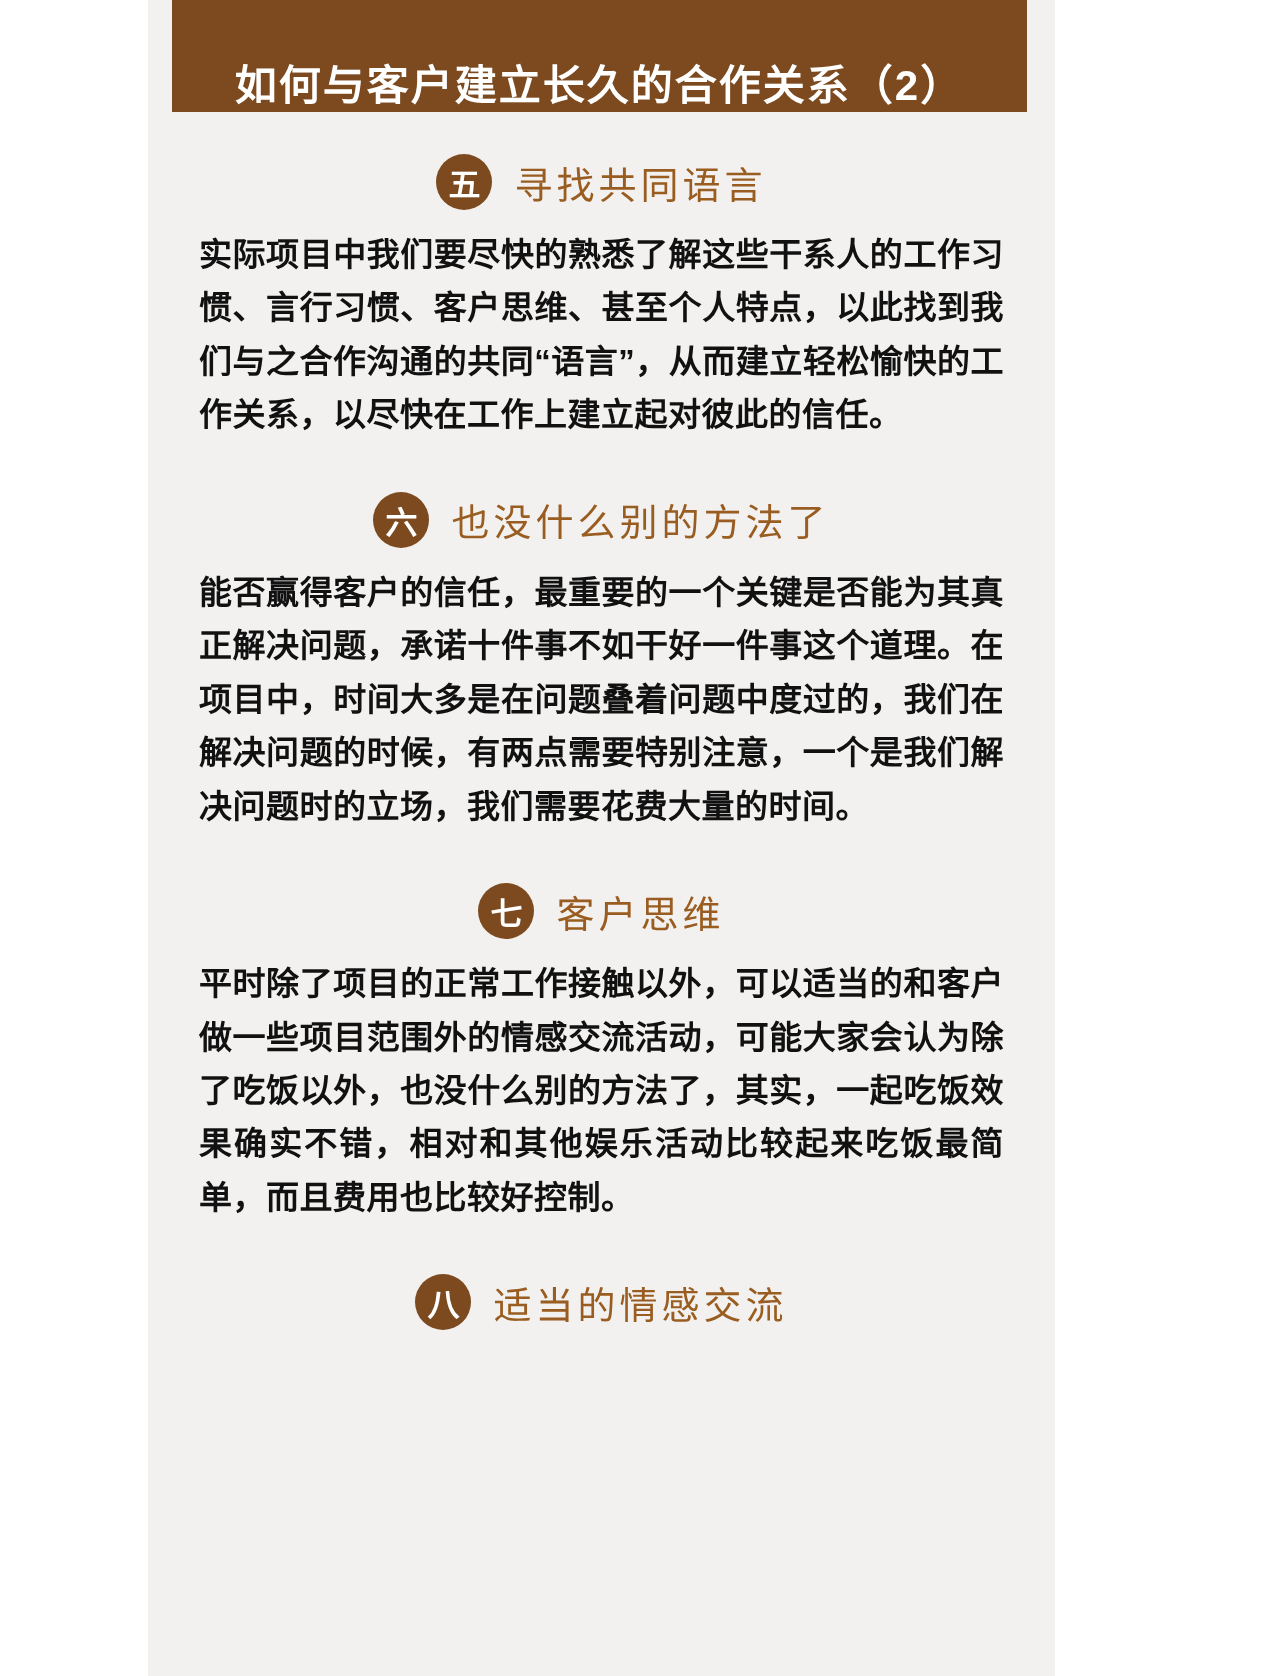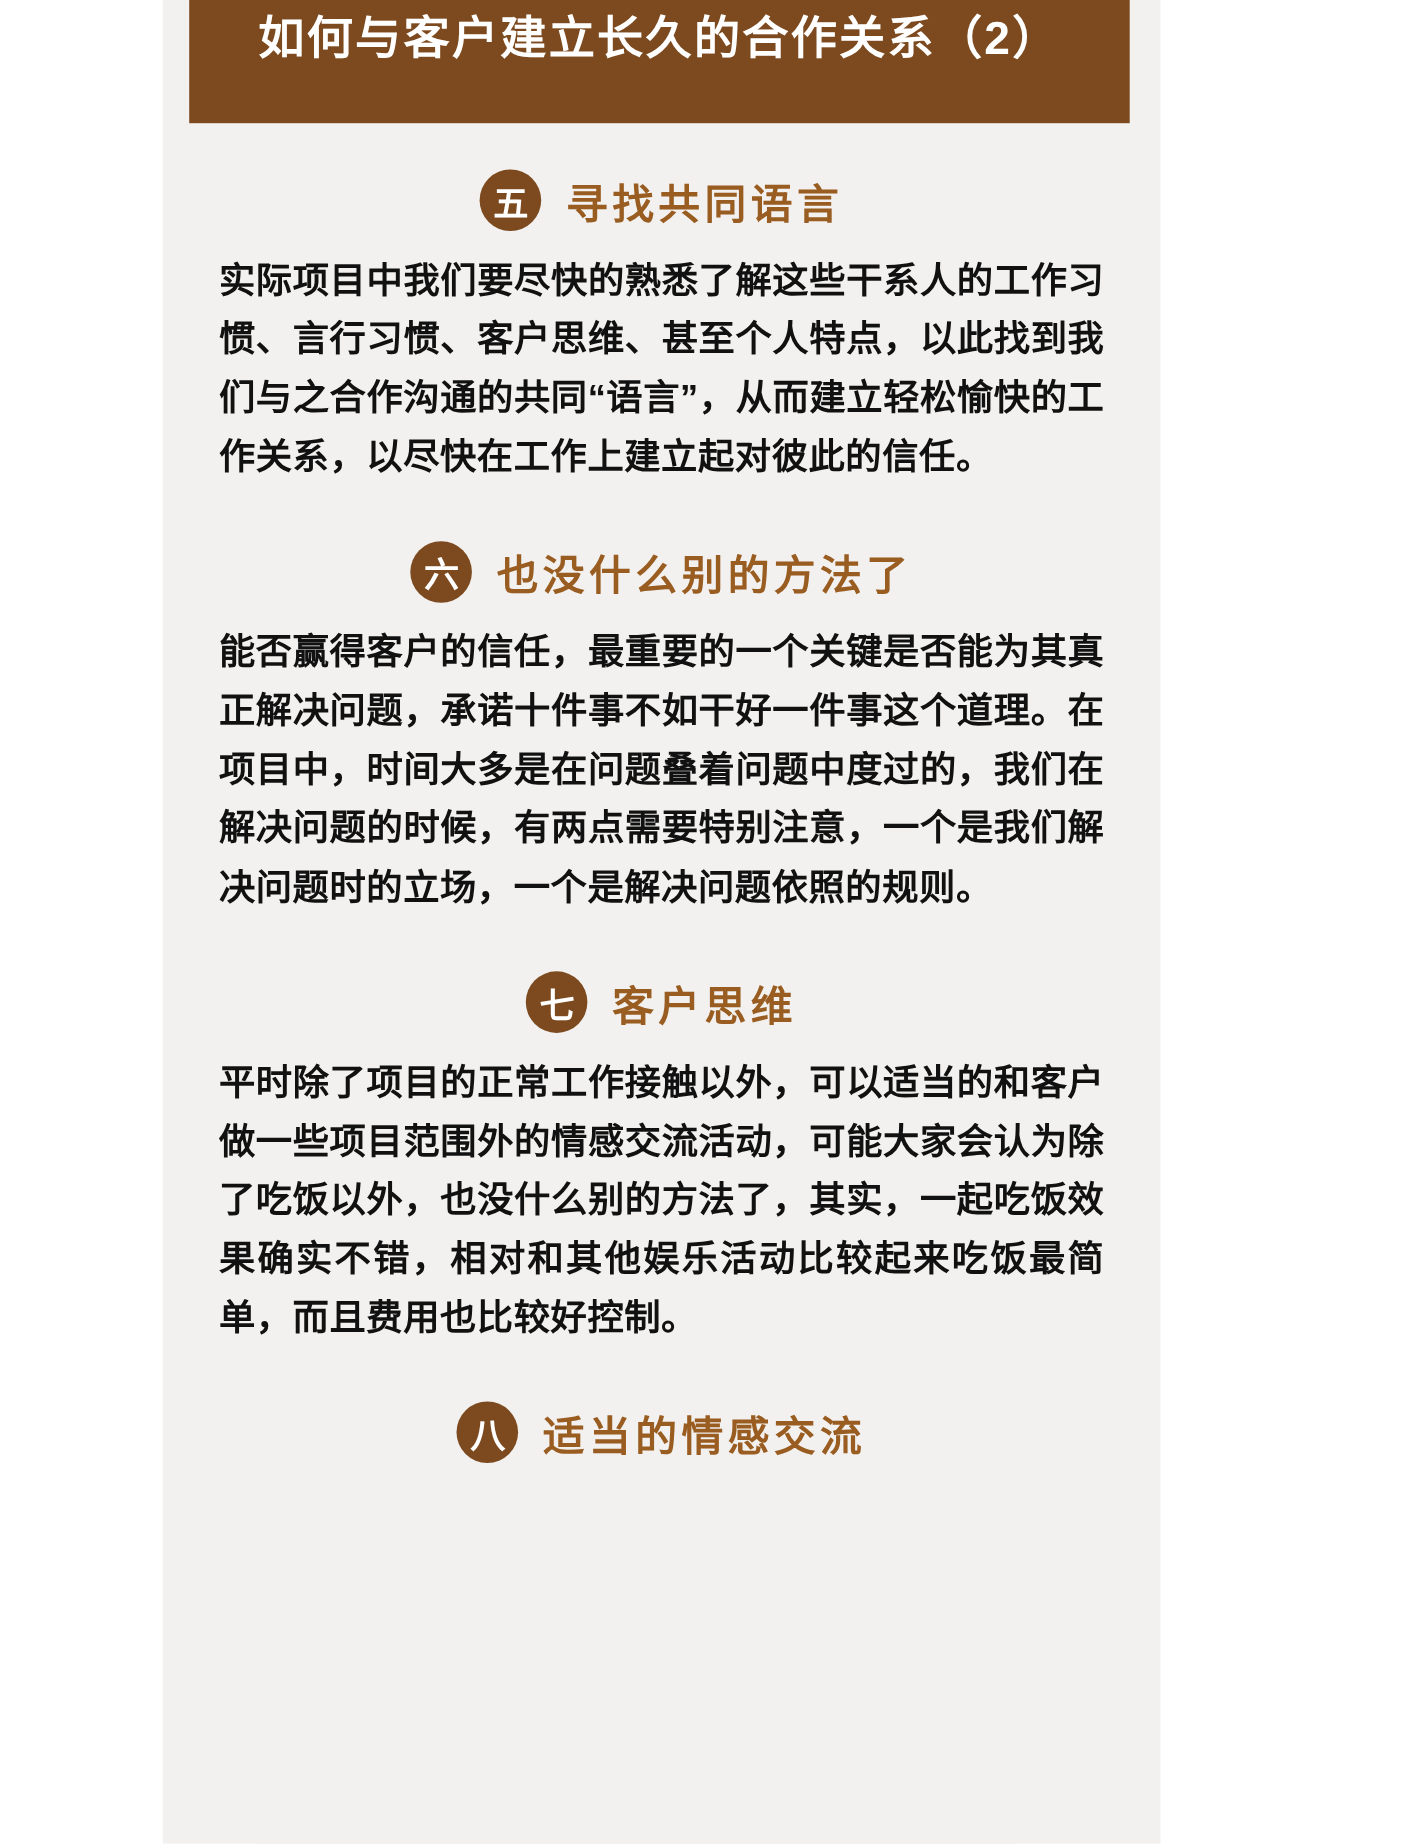--- a/index.html
+++ b/index.html
@@ -28,21 +28,21 @@
     background: #f2f1ef;
   }
   .title-bar {
     position: absolute;
     left: 172px;
     top: 0;
     width: 855px;
     height: 112px;
     background: #7c4a1e;
     display: flex;
-    align-items: flex-start;
+    align-items: flex-end;
     justify-content: center;
   }
   .title-bar .title-text {
     color: #ffffff;
     font-size: 42px;
     font-weight: bold;
     letter-spacing: 2px;
     white-space: nowrap;
   }
   .content {
@@ -70,21 +70,21 @@
     font-size: 32px;
     font-weight: bold;
     display: flex;
     align-items: center;
     justify-content: center;
     flex: 0 0 auto;
   }
   .section-title {
     color: #9a5d21;
     font-size: 38px;
-    font-weight: bold;
+    font-weight: normal;
     letter-spacing: 4px;
     white-space: nowrap;
   }
   .body-text {
     margin: 0 51px;
     font-size: 33px;
     font-weight: bold;
     line-height: 1.62;
     color: #111111;
     text-align: justify;
@@ -113,21 +113,21 @@
         <span class="section-title">寻找共同语言</span>
       </div>
       <p class="body-text">实际项目中我们要尽快的熟悉了解这些干系人的工作习惯、言行习惯、客户思维、甚至个人特点，以此找到我们与之合作沟通的共同“语言”，从而建立轻松愉快的工作关系，以尽快在工作上建立起对彼此的信任。</p>
     </div>
 
     <div class="section s2">
       <div class="section-head">
         <span class="num-badge">六</span>
         <span class="section-title">也没什么别的方法了</span>
       </div>
-      <p class="body-text">能否赢得客户的信任，最重要的一个关键是否能为其真正解决问题，承诺十件事不如干好一件事这个道理。在项目中，时间大多是在问题叠着问题中度过的，我们在解决问题的时候，有两点需要特别注意，一个是我们解决问题时的立场，一个是解决问题依照的规则。</p>
+      <p class="body-text">能否赢得客户的信任，最重要的一个关键是否能为其真正解决问题，承诺十件事不如干好一件事这个道理。在项目中，时间大多是在问题叠着问题中度过的，我们在解决问题的时候，有两点需要特别注意，一个是我们解决问题时的立场，我们需要花费大量的时间。</p>
     </div>
 
     <div class="section s3">
       <div class="section-head">
         <span class="num-badge">七</span>
         <span class="section-title">客户思维</span>
       </div>
       <p class="body-text">平时除了项目的正常工作接触以外，可以适当的和客户做一些项目范围外的情感交流活动，可能大家会认为除了吃饭以外，也没什么别的方法了，其实，一起吃饭效果确实不错，相对和其他娱乐活动比较起来吃饭最简单，而且费用也比较好控制。</p>
     </div>
 

